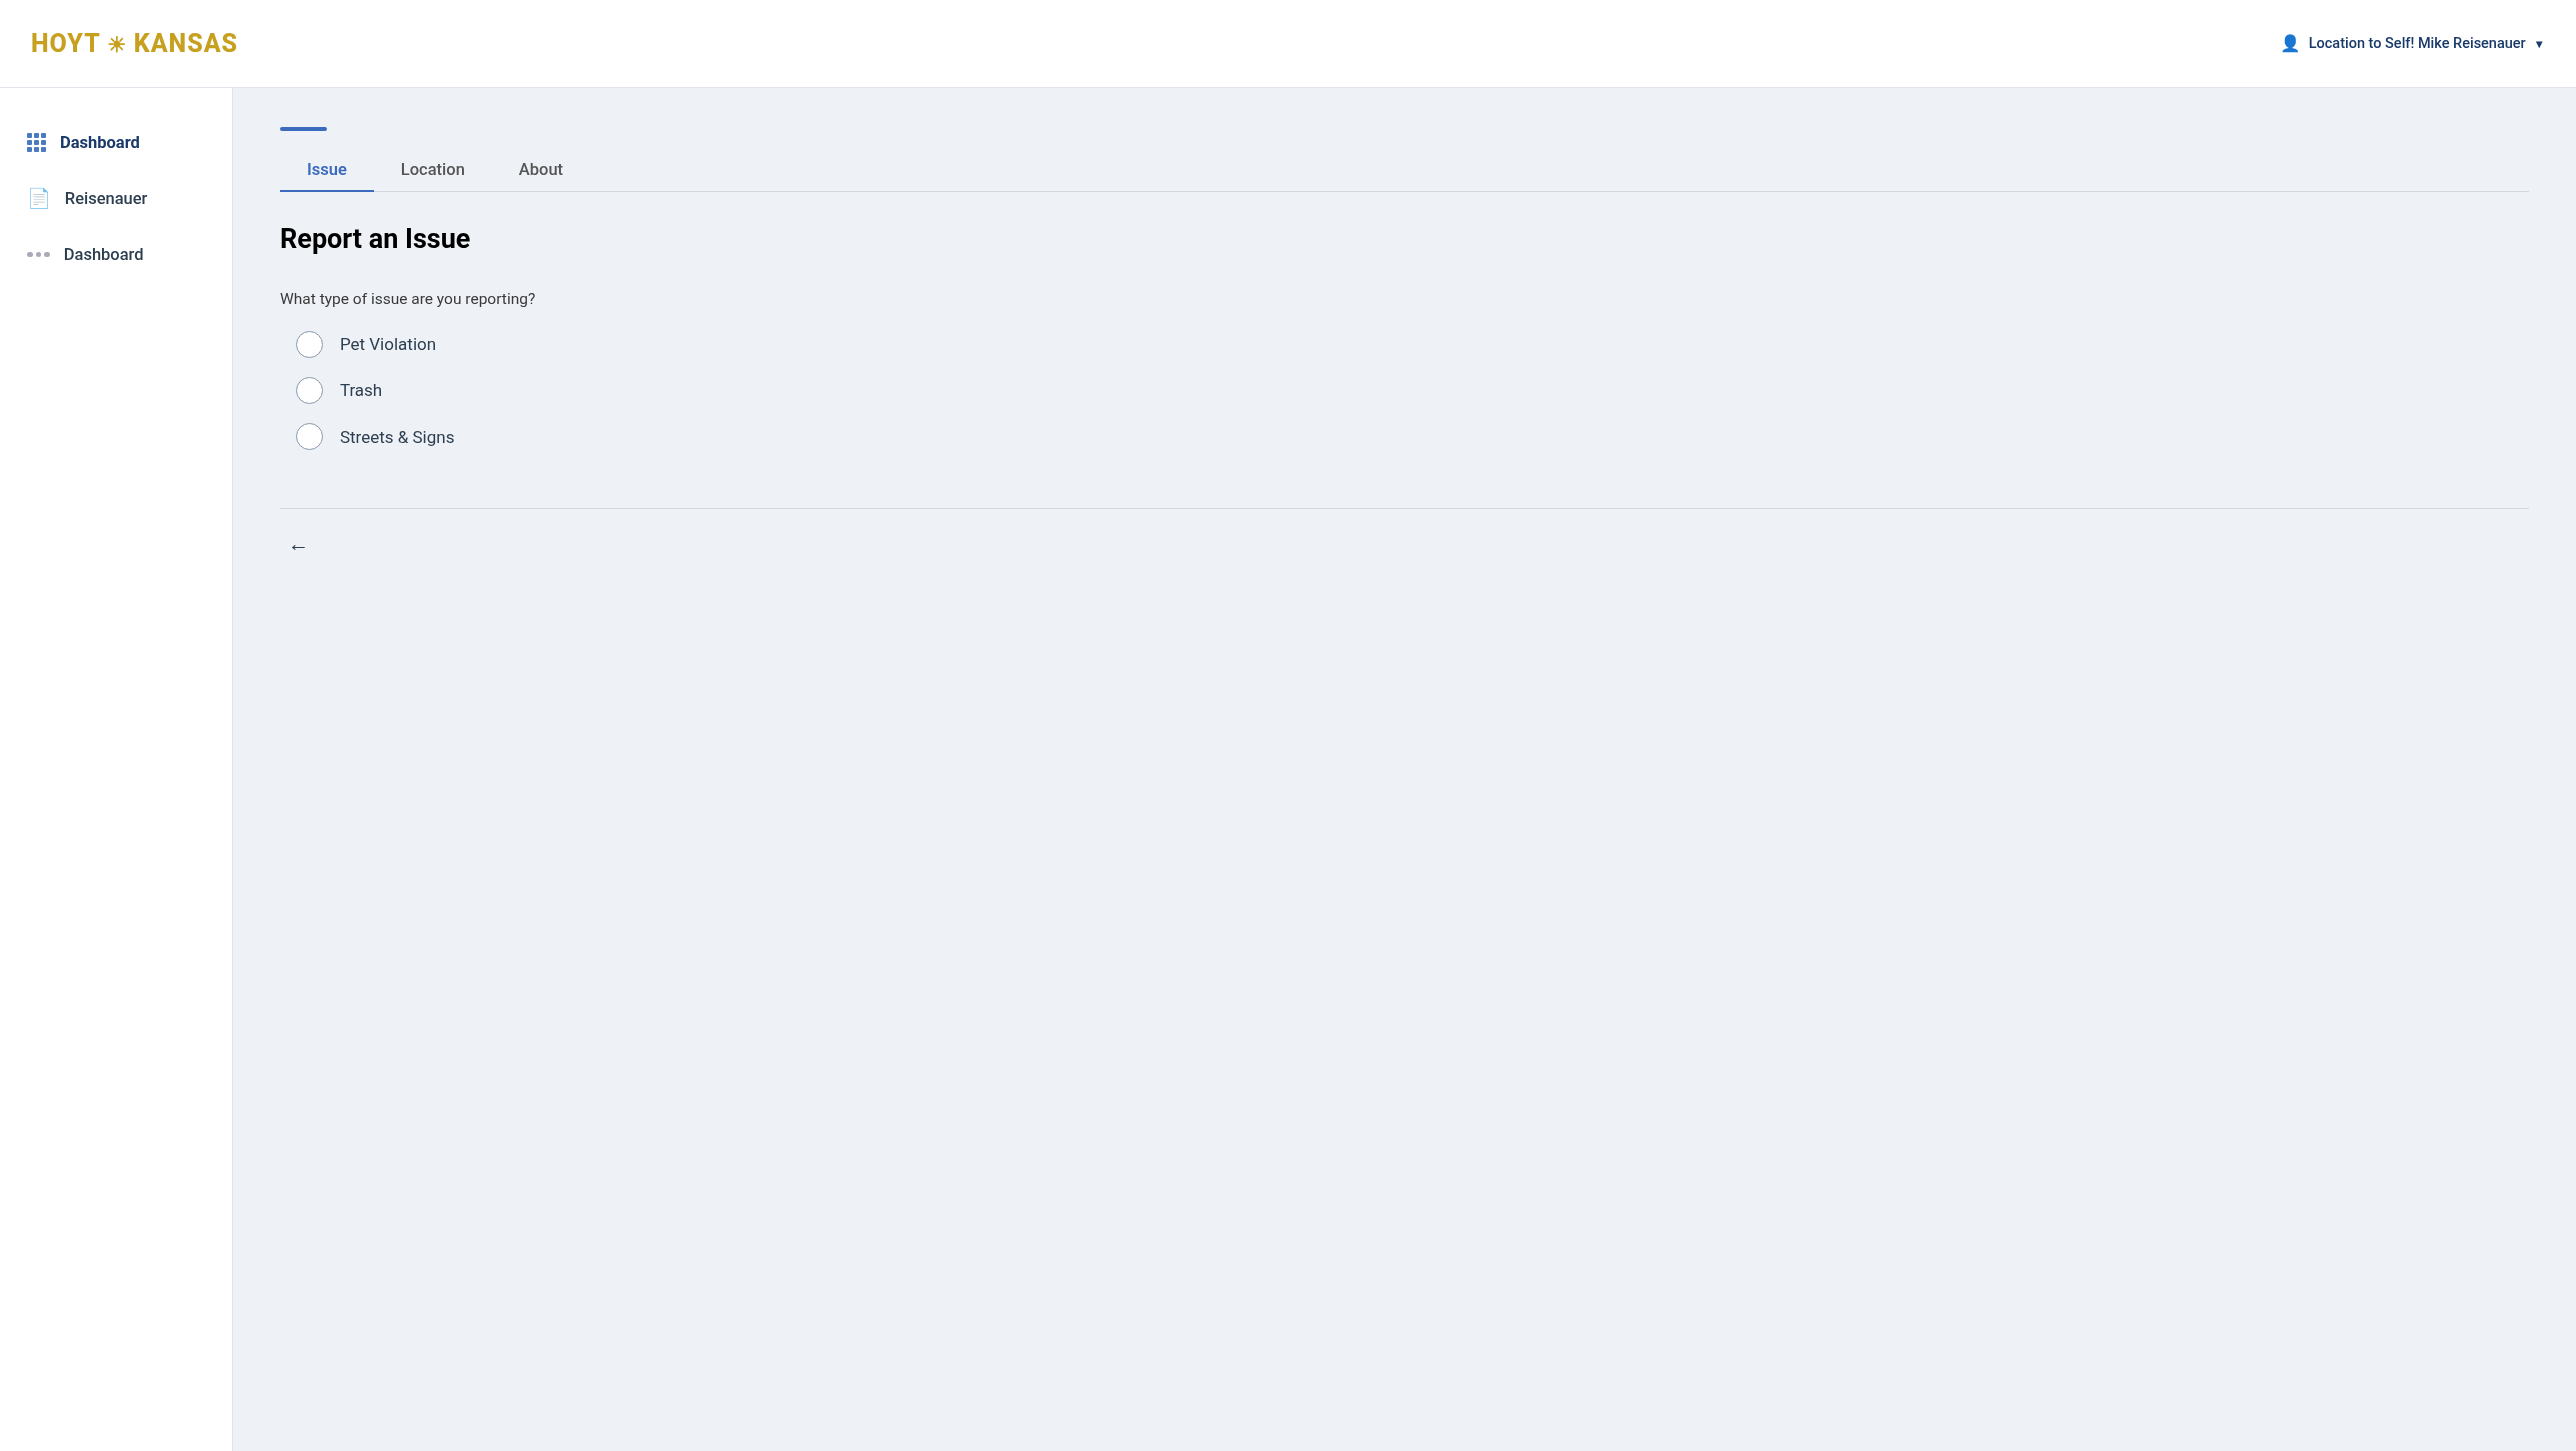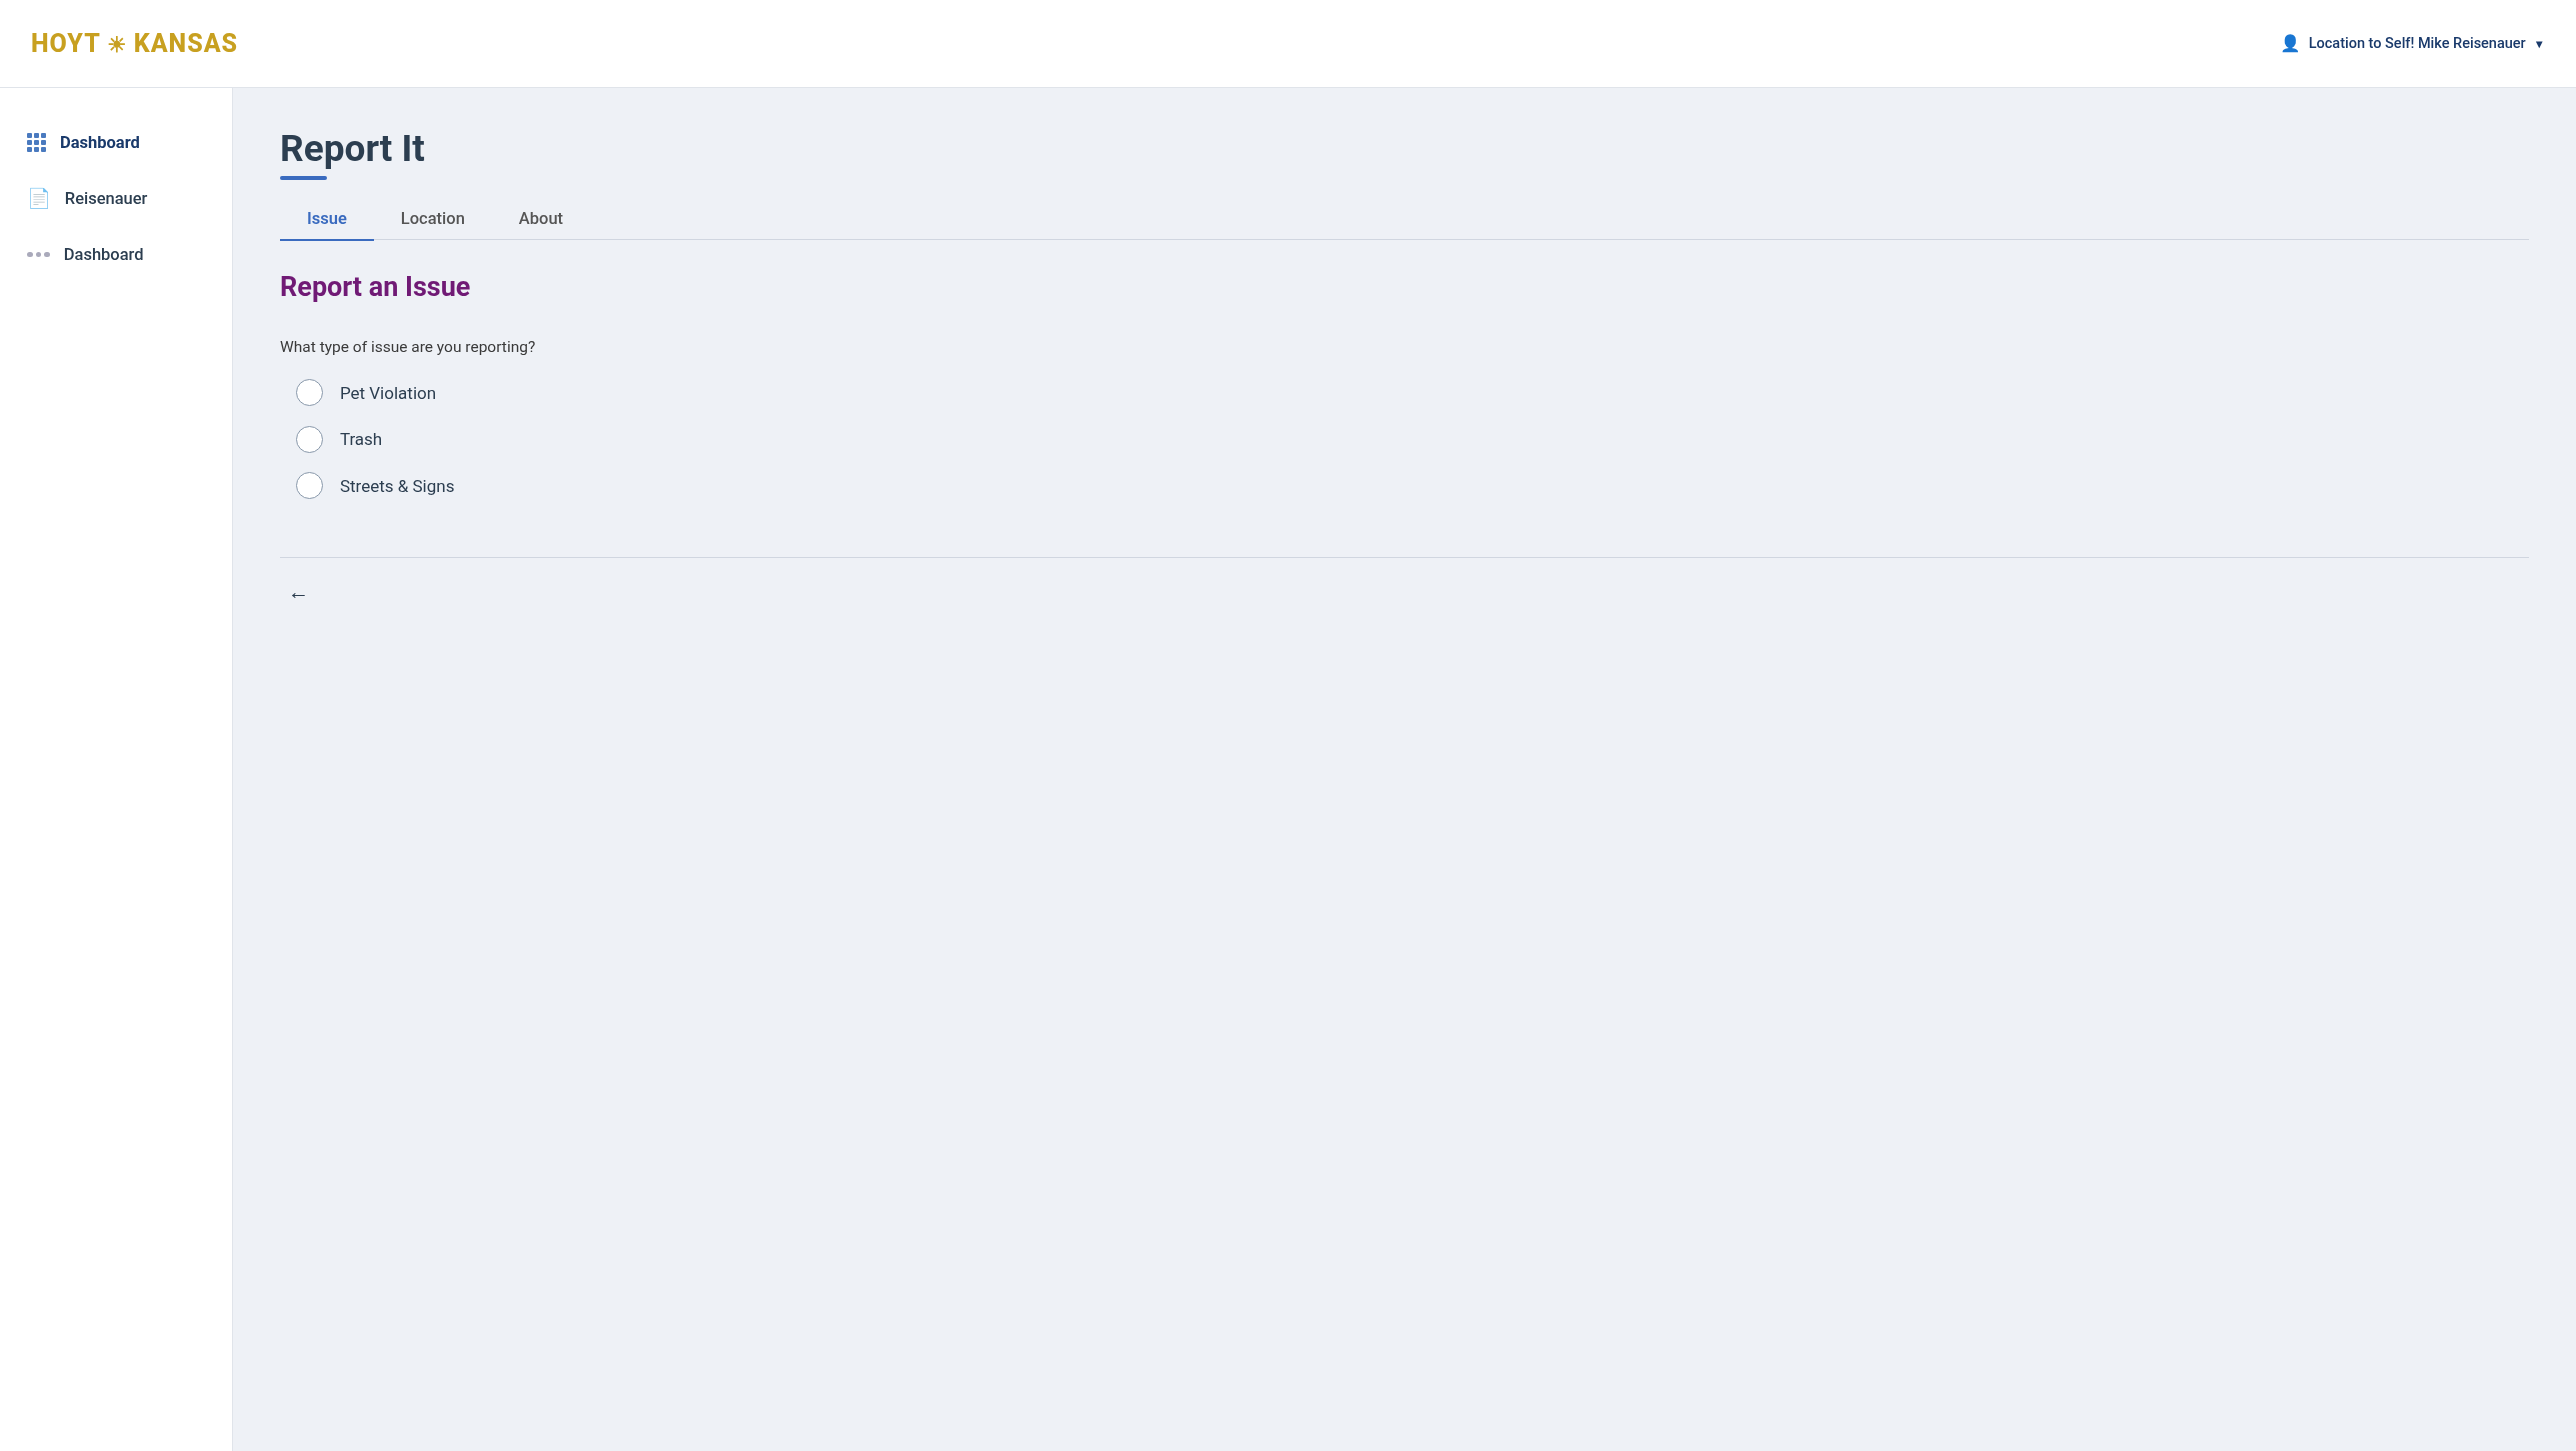--- a/index.html
+++ b/index.html
@@ -146,21 +146,21 @@
     .tab.active {
       color: #3a6bbf;
       border-bottom: 2.9px solid #3a6bbf;
       font-weight: 600;
     }
 
     
     .section-title {
       font-size: 27px;
       font-weight: 700;
-      color: #701a75;
+      color: #000000;
       margin-bottom: 35px;
     }
 
     .question-label {
       font-size: 15.5px;
       color: #3a3a3a;
       margin-bottom: 23px;
     }
 
     .radio-group {
@@ -272,21 +272,20 @@
           <div class="dot"></div>
         </div>
       </span>
       <span>Dashboard</span>
     </div>
 
   </div>
 
   <div class="main">
 
-    <h1 class="page-title">Report It</h1>
     <div class="title-underline"></div>
 
     <div class="tabs">
       <div class="tab active">Issue</div>
       <div class="tab">Location</div>
       <div class="tab">About</div>
     </div>
 
     <h2 class="section-title">Report an Issue</h2>
 

